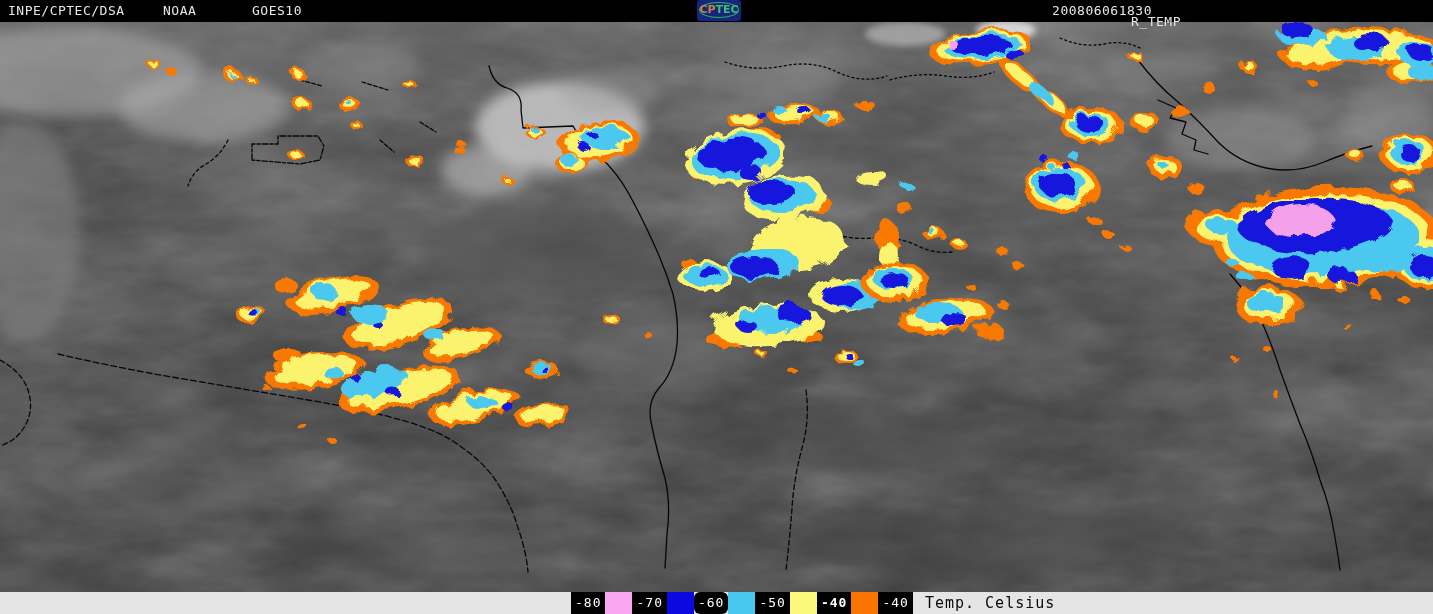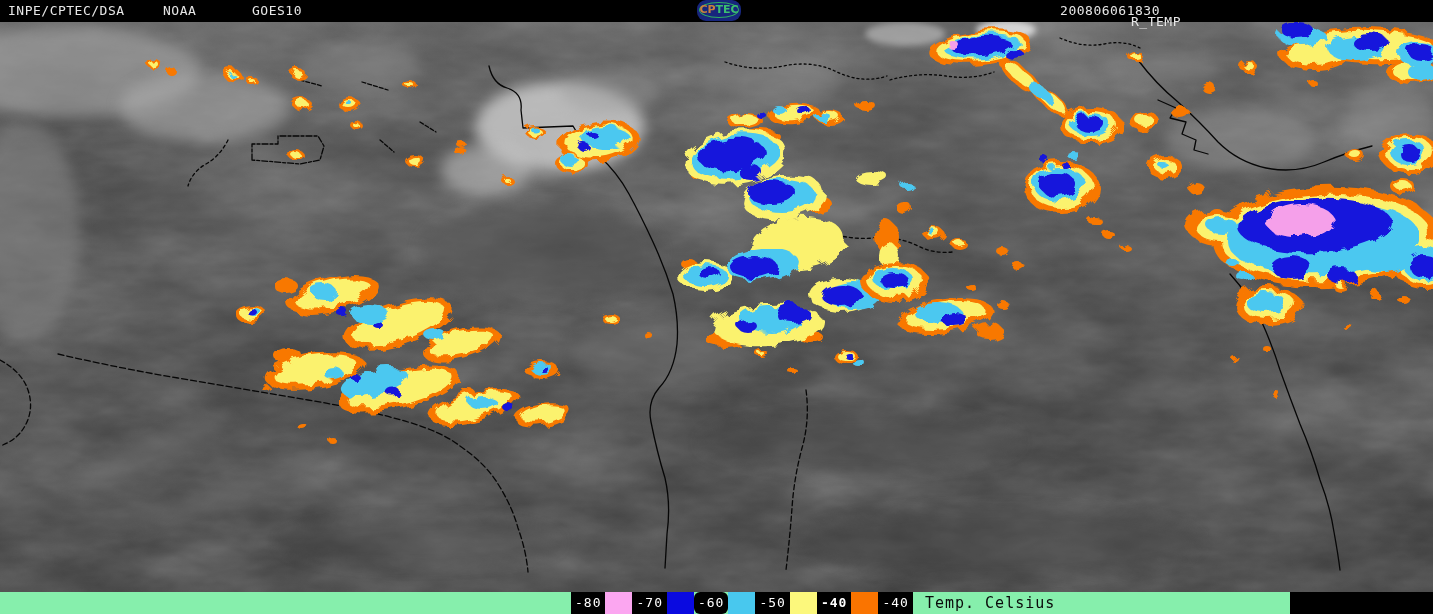--- a/index.html
+++ b/index.html
@@ -6,31 +6,31 @@
   html,body{margin:0;padding:0;background:#000;}
   .screen{position:relative;width:1433px;height:614px;overflow:hidden;
           font-family:"DejaVu Sans Mono","Liberation Mono",monospace;background:#000;}
   
   .topbar{position:absolute;top:0;left:0;width:1168px;height:22px;background:#000;z-index:5;}
   .hdr{position:absolute;top:3px;color:#e6e6e6;font-size:13px;letter-spacing:.5px;white-space:pre;}
   .hdr-agency{left:8px;}
   .hdr-operator{left:163px;}
   .hdr-satellite{left:228px;margin-left:24px;}
   .hdr-product{left:1131px;margin-top:11px;}
-  .hdr-timestamp{right:8px;}
-  .logo{position:absolute;left:697px;top:0;width:44px;height:21px;background:#17267d;border-radius:9px;}
+  .hdr-timestamp{right:16px;}
+  .logo{position:absolute;left:697px;top:0;width:44px;height:21px;background:#17267d;border-radius:3px;}
   .logo .ring{position:absolute;left:2px;top:2px;right:2px;bottom:3px;border:1px solid #2fae62;border-radius:50%;}
   .logo .txt{position:absolute;width:100%;top:3px;text-align:center;font-size:11px;font-weight:bold;
              font-family:"DejaVu Sans",sans-serif;line-height:14px;}
   .lg-cp{color:#c8823c;} .lg-tec{color:#3cc070;}
   
   .map{position:absolute;top:22px;left:0;width:1433px;height:570px;background:#383838;overflow:hidden;}
   .map svg{display:block;}
   
-  .legendbar{position:absolute;bottom:0;left:0;width:1290px;height:22px;background:#86efac;z-index:5;}
+  .legendbar{position:absolute;bottom:0;left:0;width:1433px;height:22px;background:#e5e5e5;z-index:5;}
   .legendrow{position:absolute;left:571px;top:0;height:22px;display:flex;align-items:stretch;}
   .leg-label{background:#000;color:#fff;font-size:13px;line-height:22px;padding:0 4px;letter-spacing:1px;}
   .leg-swatch{width:27px;height:22px;}
   .leg-unit{color:#0a0a0a;font-size:15px;line-height:22px;letter-spacing:1px;margin-left:12px;background:transparent;}
 </style>
 </head>
 <body>
 
 <div class="screen">
 

